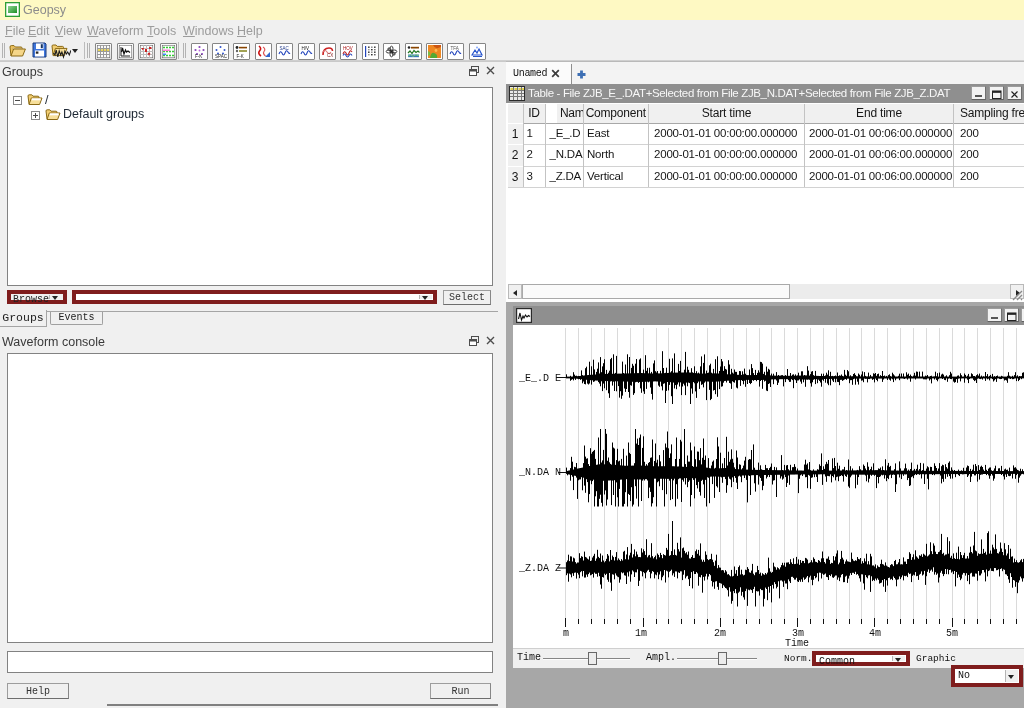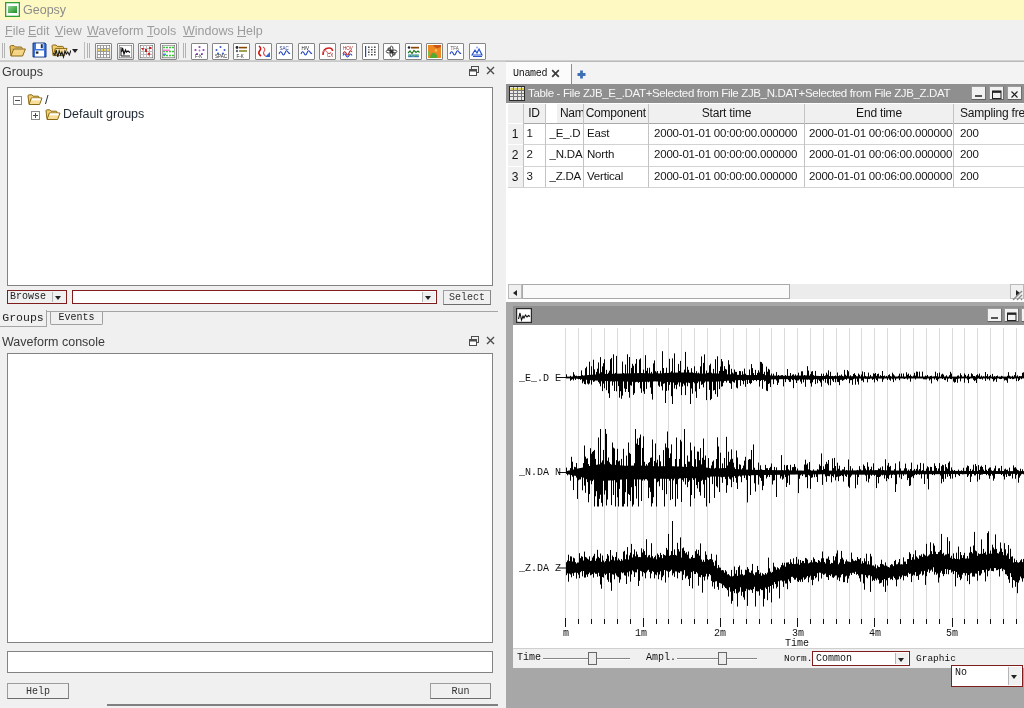--- a/index.html
+++ b/index.html
@@ -23,21 +23,21 @@
 
 .titem{position:absolute;font-size:12.5px;color:#1d2733}
 .expander{position:absolute;width:9px;height:9px;background:#fff;border:1px solid #8a8a8a}
 .expander:before{content:"";position:absolute;left:1px;top:3px;width:5px;height:1px;background:#4a4a4a}
 .expander.plus:after{content:"";position:absolute;left:3px;top:1px;width:1px;height:5px;background:#4a4a4a}
 
 .cbtn{position:absolute;background:#f0f0f0;border:1px solid #9d9d9d;border-bottom-color:#6d6d6d;border-right-color:#878787;font-family:"Liberation Mono",monospace;font-size:10px;color:#333;text-align:center;white-space:nowrap;overflow:hidden}
 
 .stab{position:absolute;background:#f0f0f0;border:1px solid #a0a0a0;border-top:none;border-radius:0 0 2px 2px;font-family:"Liberation Mono",monospace;font-size:10px;color:#222;text-align:center}
 
-.combo{position:absolute;background:#fff;border:1px solid #7f1d1d}
+.combo{position:absolute;background:#fff;border:4px solid #7f1d1d}
 .cararea{position:absolute;right:1px;top:1px;bottom:1px;width:13px;background:#f0f0f0;border-left:1px solid #b5b5b5}
 .car{position:absolute;right:4px;top:50%;margin-top:-1px;width:0;height:0;border:3px solid transparent;border-top:4px solid #222}
 
 #mdi{left:506px;top:84px;width:518px;height:624px;background:#a7a7a7}
 .mwin{position:absolute;background:#fff}
 .mtitle{position:absolute;left:0;top:0;right:0;height:19px;background:#8f8f8f;overflow:hidden}
 .mtitle .t{position:absolute;top:3px;font-size:11.5px;letter-spacing:-0.35px;color:#f7f7f7;white-space:nowrap;overflow:hidden}
 .mbtn{position:absolute;top:2px;width:14.5px;height:14px;background:#f2f2f2;border:1px solid #9b9b9b;border-bottom-color:#5f5f5f;border-right-color:#6f6f6f}
 
 .th{position:absolute;background:#f0f0f0;font-size:12px;letter-spacing:-0.2px;color:#161616;text-align:center;white-space:nowrap}

